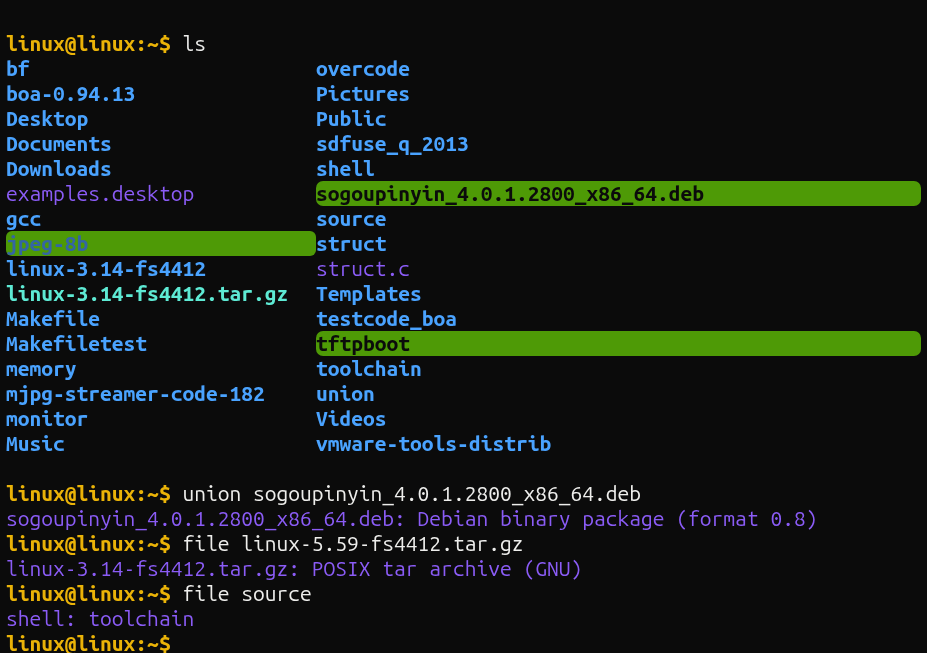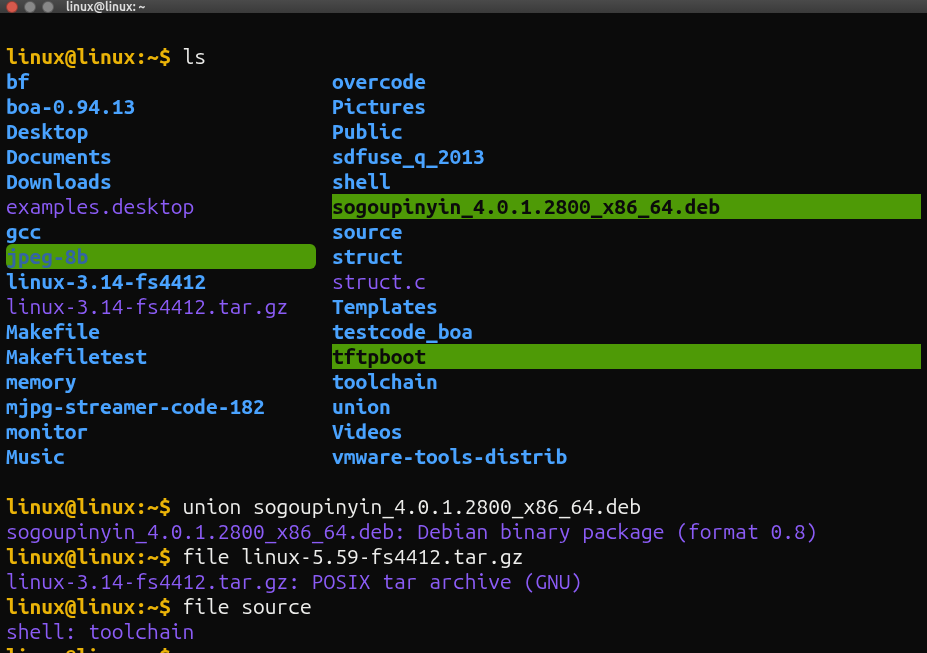--- a/index.html
+++ b/index.html
@@ -44,41 +44,35 @@
     color: #eeeeec;
     padding: 6px 6px 0 6px;
     font-size: 21px;
     line-height: 25px;
     white-space: pre;
     position: relative;
   }
   .prompt-user { color: #eab308; font-weight: bold; }
   .cmd { color: #eeeeec; }
   .dir { color: #4aa3ff; font-weight: bold; }
-  .archive { color: #8b5cf6; font-weight: normal; }
+  .archive { color: #5eead4; font-weight: bold; }
   .ow-dir { background: #4e9a06; color: #3465a4; font-weight: bold; border-radius: 6px; }
-  .exec-hl { background: #4e9a06; color: #0b0b0b; font-weight: bold; }
+  .exec-hl { background: #4e9a06; color: #0b0b0b; font-weight: bold; border-radius: 7px; }
   .plain { color: #8b5cf6; }
   .ls-grid {
     display: grid;
     grid-template-columns: 310px auto;
-    column-gap: 16px;
+    column-gap: 0;
   }
   .ls-grid > span { display: block; }
 </style>
 </head>
 <body>
 
 <div class="window">
-  <div class="titlebar">
-    <span class="win-btn btn-close"></span>
-    <span class="win-btn btn-min"></span>
-    <span class="win-btn btn-max"></span>
-    <span class="title-text">linux@linux: ~</span>
-  </div>
 
   <div class="term">
 <span class="prompt-user">linux@linux:~$ </span><span class="cmd">ls</span>
 <div class="ls-grid"><span class="dir">bf</span><span class="dir">overcode</span><span class="dir">boa-0.94.13</span><span class="dir">Pictures</span><span class="dir">Desktop</span><span class="dir">Public</span><span class="dir">Documents</span><span class="dir">sdfuse_q_2013</span><span class="dir">Downloads</span><span class="dir">shell</span><span class="plain">examples.desktop</span><span class="exec-hl">sogoupinyin_4.0.1.2800_x86_64.deb</span><span class="dir">gcc</span><span class="dir">source</span><span class="ow-dir">jpeg-8b</span><span class="dir">struct</span><span class="dir">linux-3.14-fs4412</span><span class="plain">struct.c</span><span class="archive">linux-3.14-fs4412.tar.gz</span><span class="dir">Templates</span><span class="dir">Makefile</span><span class="dir">testcode_boa</span><span class="dir">Makefiletest</span><span class="exec-hl">tftpboot</span><span class="dir">memory</span><span class="dir">toolchain</span><span class="dir">mjpg-streamer-code-182</span><span class="dir">union</span><span class="dir">monitor</span><span class="dir">Videos</span><span class="dir">Music</span><span class="dir">vmware-tools-distrib</span></div>
 <span class="prompt-user">linux@linux:~$ </span><span class="cmd">union sogoupinyin_4.0.1.2800_x86_64.deb</span>
 <span class="plain">sogoupinyin_4.0.1.2800_x86_64.deb: Debian binary package (format 0.8)</span>
 <span class="prompt-user">linux@linux:~$ </span><span class="cmd">file linux-5.59-fs4412.tar.gz</span>
 <span class="plain">linux-3.14-fs4412.tar.gz: POSIX tar archive (GNU)</span>
 <span class="prompt-user">linux@linux:~$ </span><span class="cmd">file source</span>
 <span class="plain">shell: toolchain</span>

